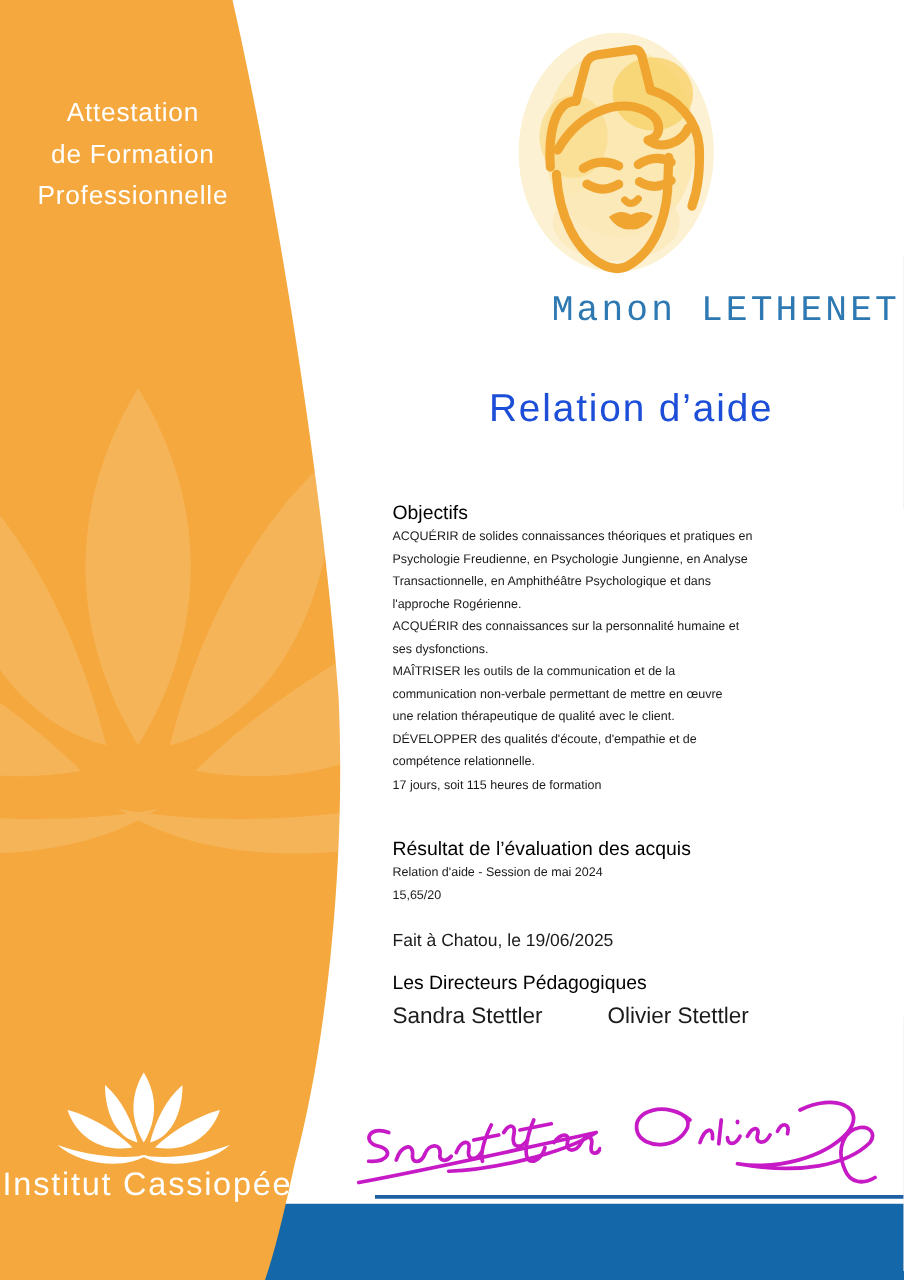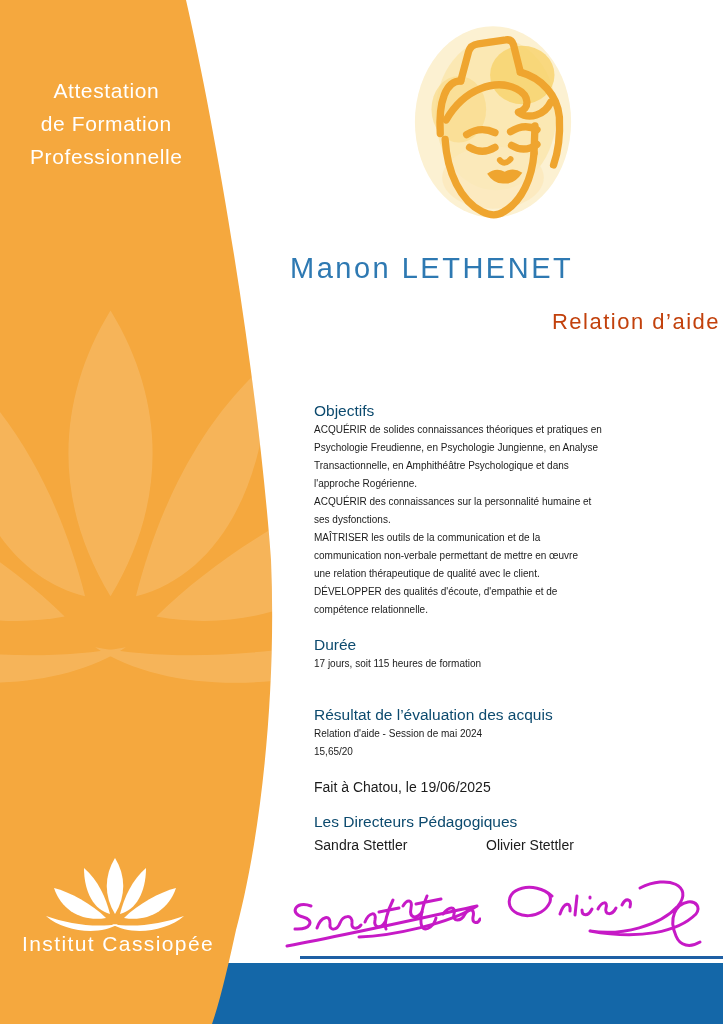--- a/index.html
+++ b/index.html
@@ -13,40 +13,40 @@
   .footer-topline{position:absolute;left:300px;top:956px;width:423px;height:3px;background:#1E5FA4;}
   
   .side-shape{position:absolute;left:0;top:0;}
   .side-title{
     position:absolute;left:30px;top:74px;color:#fff;
     font-size:21px;line-height:33px;letter-spacing:.6px;white-space:pre-line;text-align:center;
   }
   .lotus-logo{position:absolute;left:40px;top:852px;}
   .brand-name{
     position:absolute;left:0;top:932px;width:236px;text-align:center;
-    color:#fff;font-size:21px;letter-spacing:1.4px;white-space:nowrap;
+    color:#fff;font-size:26px;letter-spacing:1.4px;white-space:nowrap;
   }
   
   .face-art{position:absolute;left:410px;top:16px;}
   .recipient-name{
-    position:absolute;left:290px;top:252px;width:430px;text-align:left;
-    color:#2E79B2;font-size:29px;letter-spacing:2.5px;white-space:nowrap;
+    position:absolute;left:290px;top:232px;width:430px;text-align:right;
+    color:#2E79B2;font-size:29px;letter-spacing:2.5px;white-space:nowrap;font-family:Liberation Mono, monospace;
   }
   .course-title{
-    position:absolute;left:290px;top:309px;width:430px;text-align:right;
-    color:#c2410c;font-size:22px;letter-spacing:1.5px;white-space:nowrap;
+    position:absolute;left:290px;top:309px;width:430px;text-align:center;
+    color:#1d4ed8;font-size:31px;letter-spacing:1.5px;white-space:nowrap;
   }
   
   .main-col{position:absolute;left:314px;top:401px;width:405px;color:#1b1b1b;}
-  .sec-h{color:#0c4a6e;font-size:15.5px;line-height:19px;margin:0;font-weight:400;}
+  .sec-h{color:#000000;font-size:15.5px;line-height:19px;margin:0;font-weight:400;}
   .sec-b{font-size:10px;line-height:18px;margin:1px 0 0 0;white-space:pre-line;}
   .mt1{margin-top:12px;} .mt2{margin-top:16px;} .mt3{margin-top:32px;}
   .date-line{font-size:14px;line-height:18px;margin-top:17px;}
   .dir-h{margin-top:16px;}
-  .signer-row{display:flex;margin-top:6px;font-size:14px;}
+  .signer-row{display:flex;margin-top:6px;font-size:18px;}
   .signer-row .s1{width:172px;}
   .sig{position:absolute;}
   .sig-sandra{left:281px;top:884px;}
   .sig-olivier{left:490px;top:874px;}
 </style>
 </head>
 <body>
 
 <div class="page">
 
@@ -119,21 +119,20 @@
 l'approche Rogérienne.
 ACQUÉRIR des connaissances sur la personnalité humaine et
 ses dysfonctions.
 MAÎTRISER les outils de la communication et de la
 communication non-verbale permettant de mettre en œuvre
 une relation thérapeutique de qualité avec le client.
 DÉVELOPPER des qualités d'écoute, d'empathie et de
 compétence relationnelle.</p>
 
 
-    <p class="sec-h mt2">Durée</p>
     <p class="sec-b">17 jours, soit 115 heures de formation</p>
 
     <p class="sec-h mt3">Résultat de l’évaluation des acquis</p>
     <p class="sec-b">Relation d'aide - Session de mai 2024
 15,65/20</p>
 
     <p class="date-line">Fait à Chatou, le 19/06/2025</p>
 
     <p class="sec-h dir-h">Les Directeurs Pédagogiques</p>
     <div class="signer-row">

